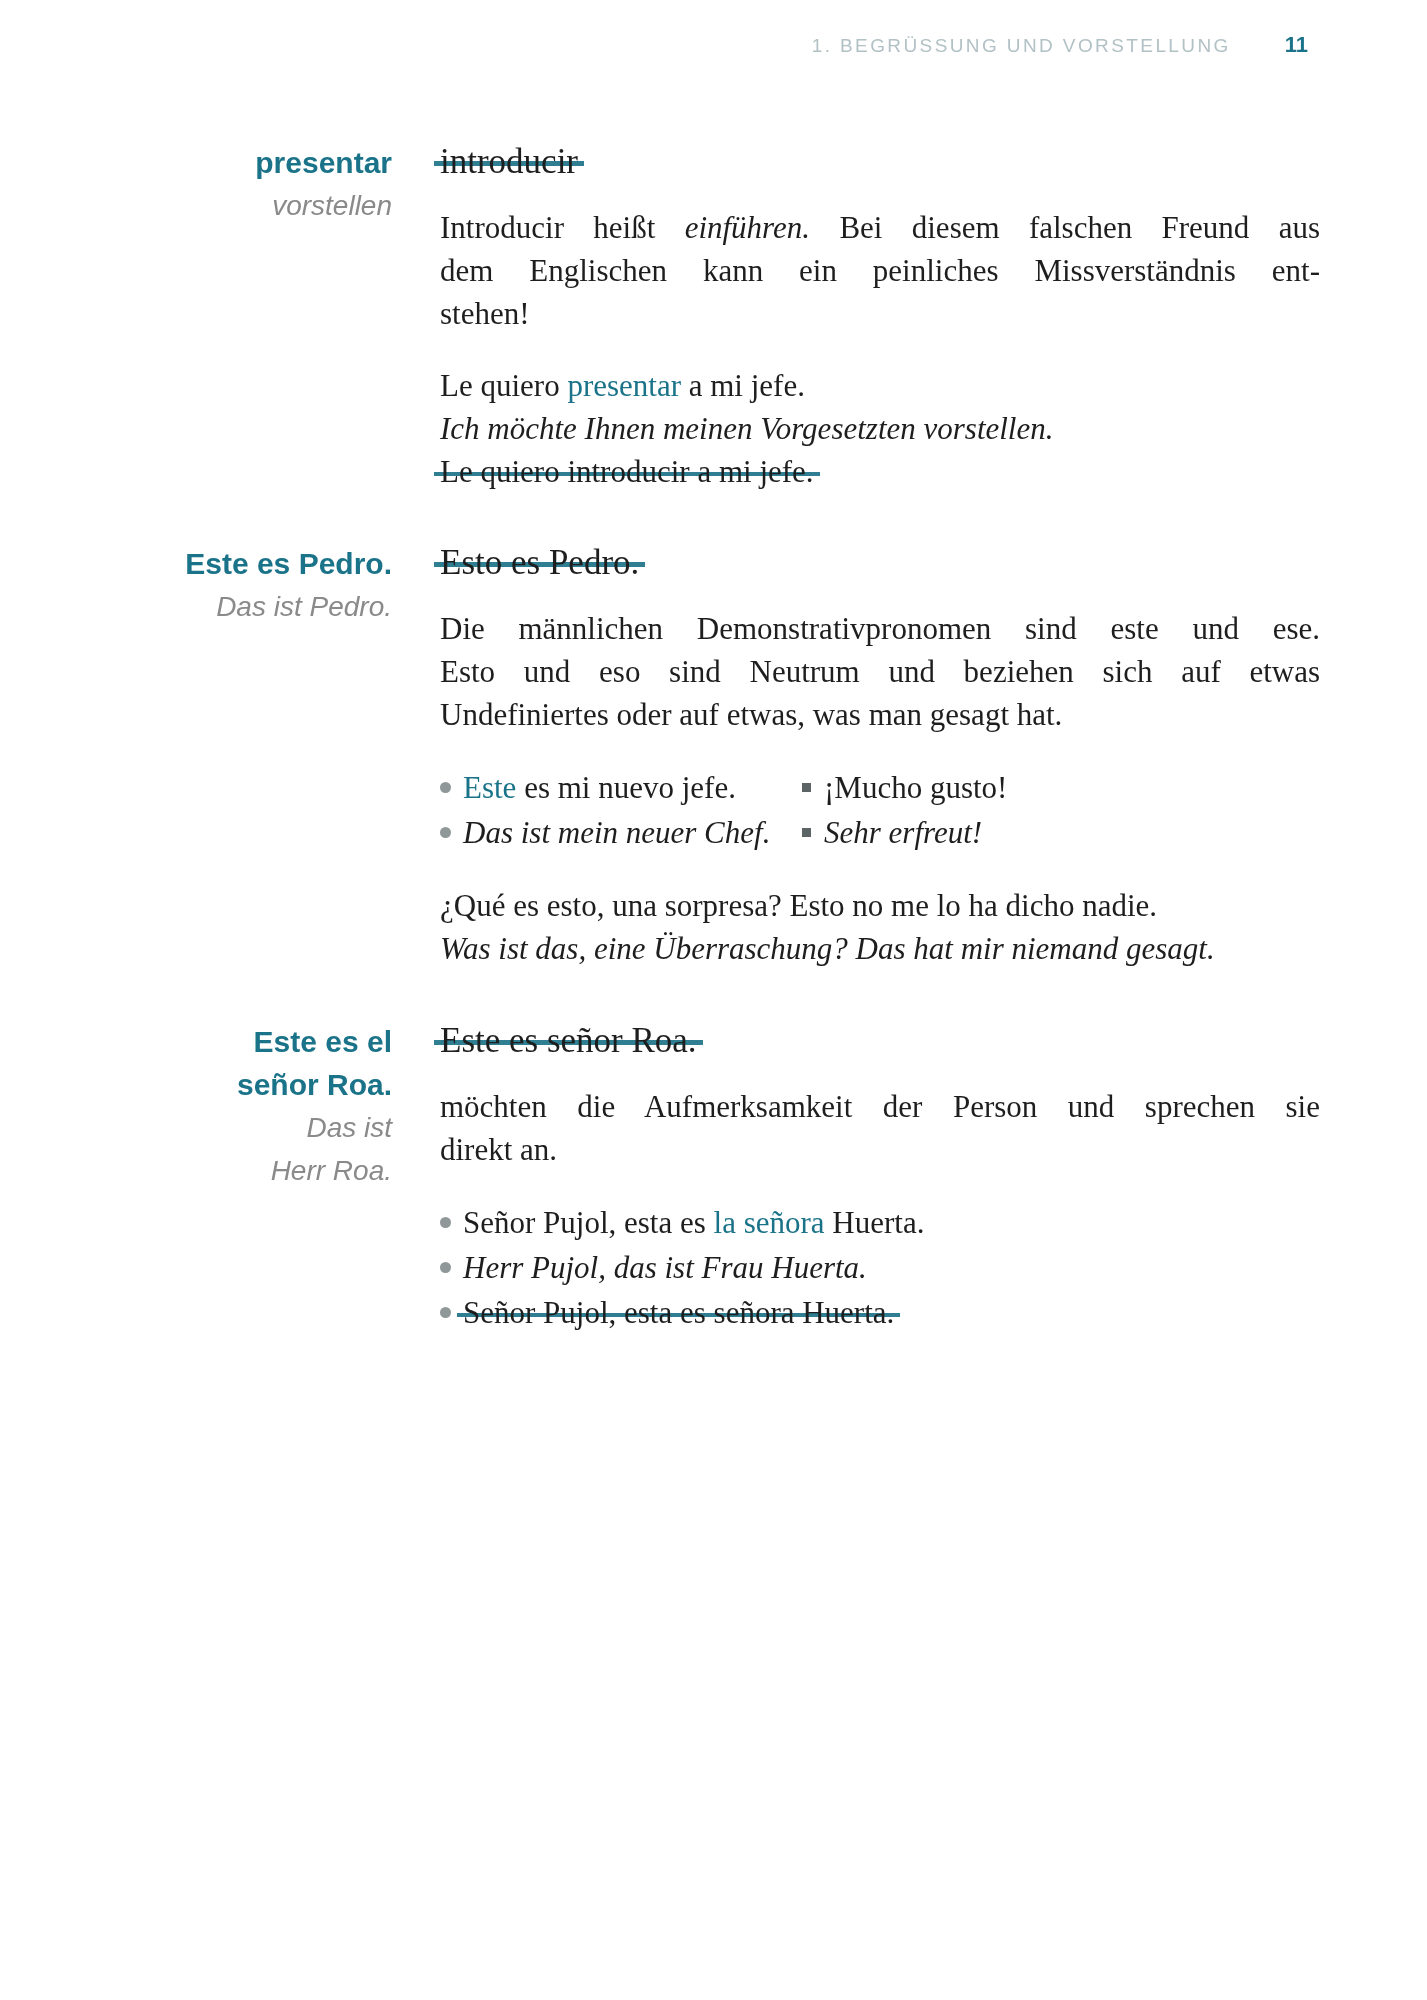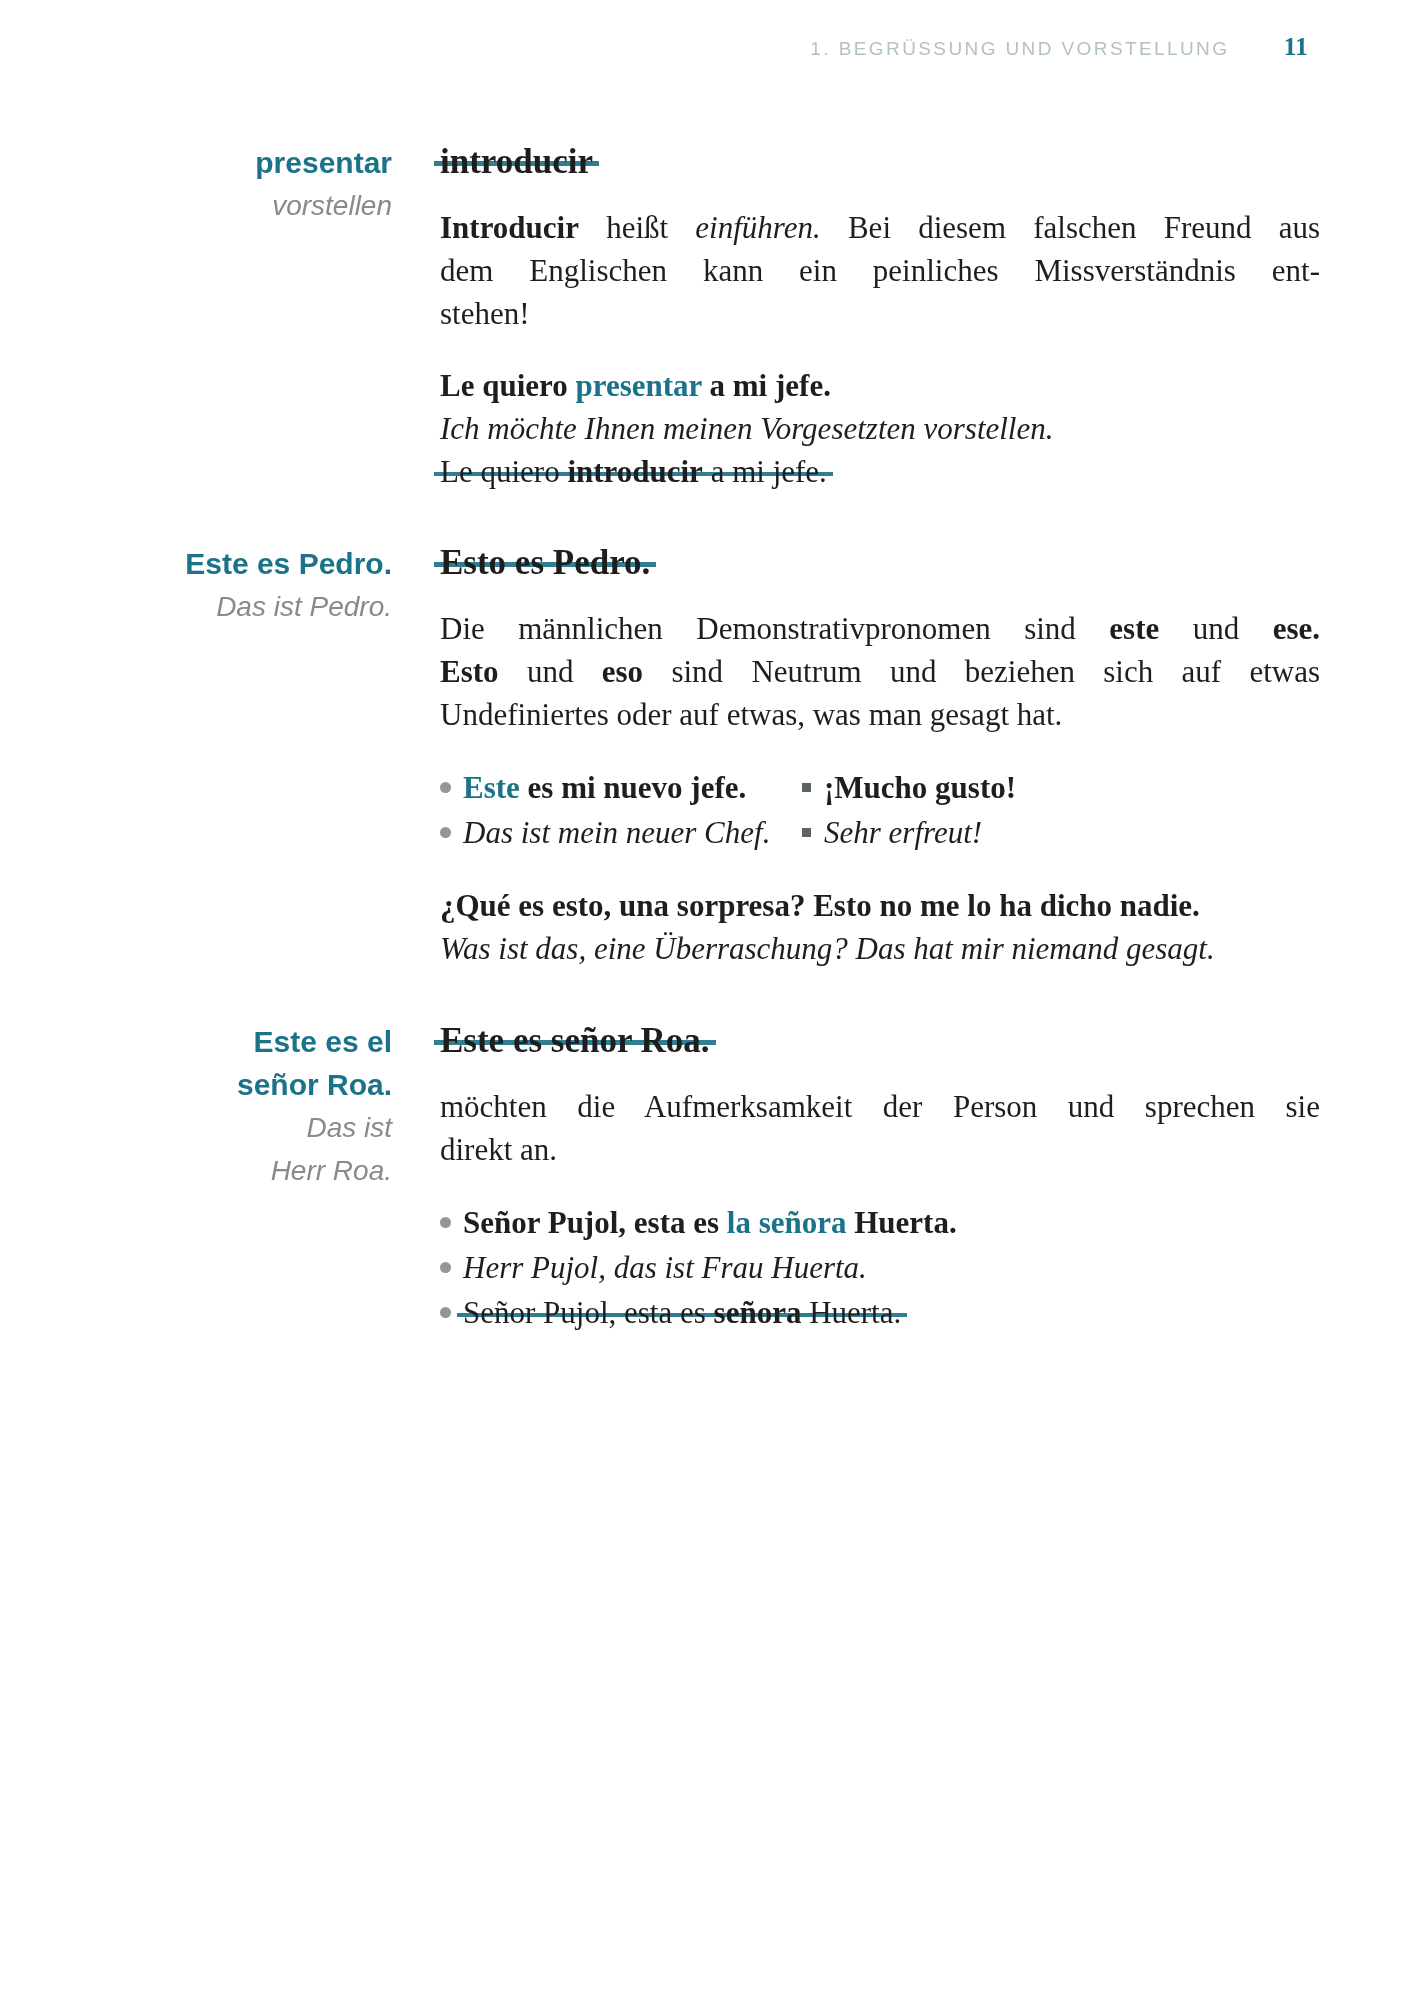--- a/index.html
+++ b/index.html
@@ -3,21 +3,21 @@
 <meta charset="utf-8">
 <style>
   html,body { margin:0; padding:0; background:#ffffff; }
   .page { position:relative; width:1427px; height:1592px; background:#fff;
           font-family:"Liberation Serif","DejaVu Serif",serif; color:var(--text,#1e1e1e); overflow:hidden; }
 
   
   .header { position:absolute; top:32px; right:119px; display:flex; align-items:baseline; column-gap:54px; }
   .chapter { font-family:"Liberation Sans","DejaVu Sans",sans-serif; font-size:19px; font-weight:400;
              letter-spacing:2.4px; color:var(--header_gray,#b2c1c5); white-space:nowrap; }
-  .pagenum { font-family:Liberation Serif, serif; font-size:26px; font-weight:700;
+  .pagenum { font-family:Liberation Sans, sans-serif; font-size:22px; font-weight:700;
              color:var(--teal,#1b7389); }
 
   
   .section { position:absolute; left:12px; display:flex; }
   .sec0 { top:141px; } .sec1 { top:542px; } .sec2 { top:1020px; }
   .sidebar { flex:0 0 380px; text-align:right; font-family:"Liberation Sans","DejaVu Sans",sans-serif; }
   .sb-line { line-height:43px; white-space:nowrap; }
   .term { font-size:30px; font-weight:700; color:var(--teal,#1b7389); }
   .translation { font-size:28px; font-style:italic; color:var(--sidebar_gray,#8a8a8a); }
   .main { flex:0 0 880px; margin-left:48px; }
@@ -27,21 +27,21 @@
   .pline { font-size:31px; line-height:43px; text-align:justify; text-align-last:justify; white-space:nowrap; }
   .pline.lastline { text-align-last:left; }
   .examples { margin-top:29px; }
   .exline { font-size:31px; line-height:43px; white-space:nowrap; }
   .bullets { margin-top:29px; }
   .brow { display:flex; }
   .bleft { flex:0 0 362px; }
   .bright { flex:1; }
   .bline { font-size:31px; line-height:45px; white-space:nowrap; }
 
-  .b { font-weight:700; }
+  .b { font-weight:400; }
   .it { font-style:italic;text-align:center; }
   .teal { color:var(--teal,#1b7389); }
 
   .strike { background-image:linear-gradient(var(--strike,#2f7e91),var(--strike,#2f7e91));
             background-repeat:no-repeat; background-size:100% 4px; background-position:left 57%;
             padding:0 6px; margin:0 -6px; }
   .heading .strike { background-size:100% 5px; }
 
   .dot { display:inline-block; width:11px; height:11px; border-radius:50%;
          background:var(--bullet_gray,#8f9799); margin-right:12px; vertical-align:middle;

